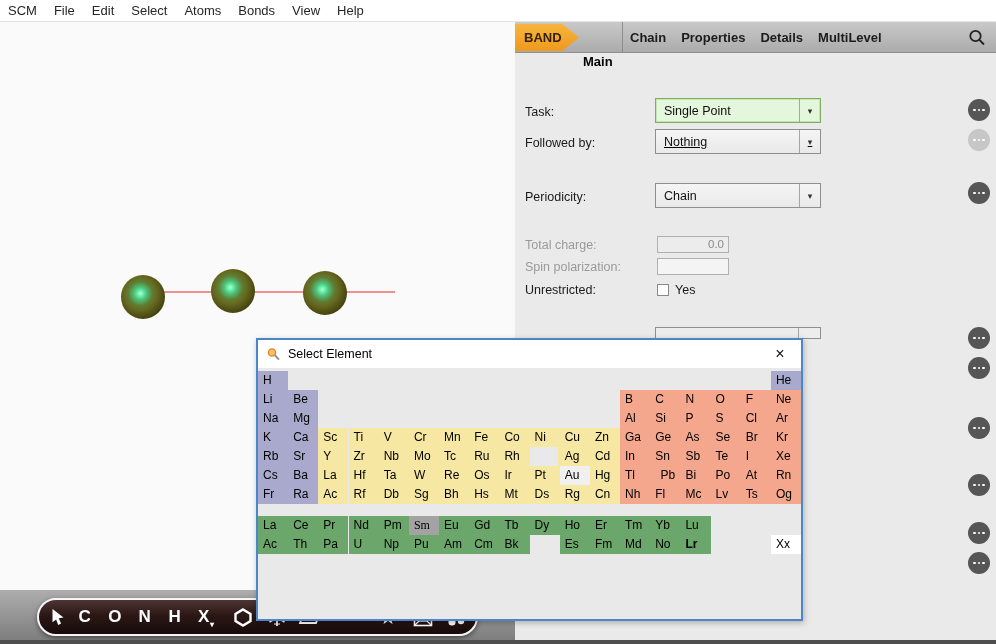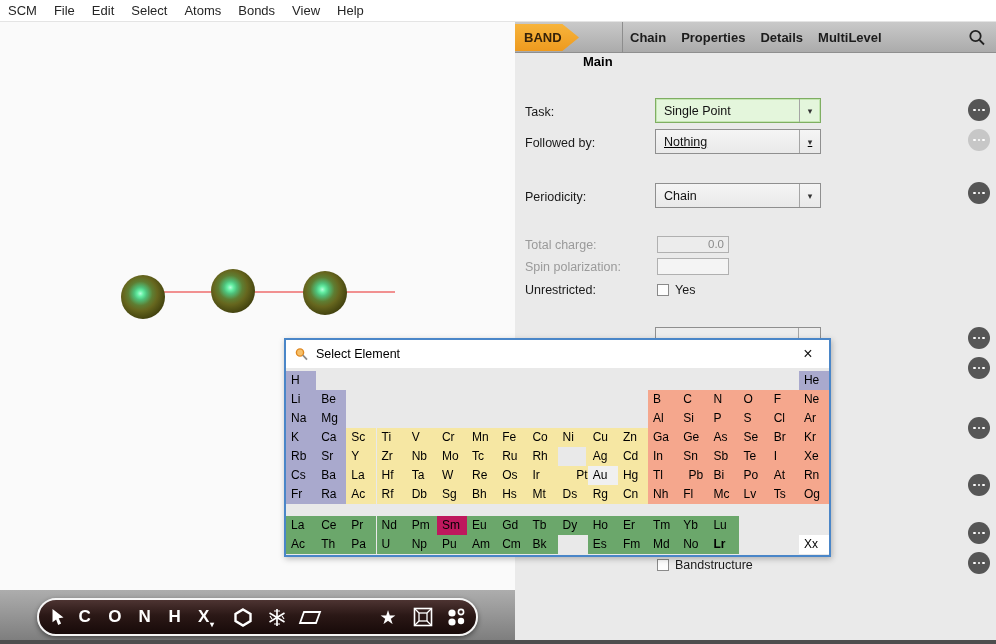--- a/index.html
+++ b/index.html
@@ -65,21 +65,21 @@
   .chk-label { position:absolute; font-size:12.5px; color:#1a1a1a; }
   .more-btn { position:absolute; left:453px; width:22px; height:22px; border-radius:50%;
     background:#565656; display:flex; align-items:center; justify-content:center; gap:2px; }
   .more-btn.disabled { background:#c7c7c7; }
   .more-btn i { width:2.6px; height:2.6px; border-radius:50%; background:#fff; }
   #hidden-dropdown { position:absolute; left:140px; top:305px; width:166px; height:12px;
     border:1px solid #8f8f8f; background:#ededed; }
   #hidden-dropdown i { position:absolute; right:21px; top:0; width:1px; height:100%; background:#a5a5a5; }
 
   
-  #dialog { position:absolute; left:284px; top:338px; width:547px; height:219px;
+  #dialog { position:absolute; left:256px; top:338px; width:547px; height:283px;
     border:2px solid #4a86c8; background:#e9e9e9; z-index:10; box-shadow:1px 2px 6px rgba(0,0,0,.25); }
   #dialog-titlebar { position:absolute; left:0; top:0; width:543px; height:28px; background:#ffffff;
     display:flex; align-items:center; }
   #dialog-title { font-size:12.5px; color:#000; margin-left:7px; }
   #dialog-close { position:absolute; right:9px; top:2px; width:24px; height:24px;
     display:flex; align-items:center; justify-content:center; font-size:16px; color:#111; }
   #pt-grid { position:absolute; left:0; top:28px; width:543px; height:187px; background:#e9e9e9; }
   .pt-cell { position:absolute; width:30.2px; height:19px; font-size:12px; color:#000;
     line-height:19px; padding-left:5px; cursor:default; }
 
@@ -342,21 +342,21 @@
         <div class="pt-cell" style="left: 512.9px; top: 79px; background: rgb(245, 167, 141);">Xe</div>
         <div class="pt-cell" style="left: 0px; top: 98px; background: rgb(169, 169, 205);">Cs</div>
         <div class="pt-cell" style="left: 30.2px; top: 98px; background: rgb(169, 169, 205);">Ba</div>
         <div class="pt-cell" style="left: 60.3px; top: 98px; background: rgb(246, 231, 163);">La</div>
         <div class="pt-cell" style="left: 90.5px; top: 98px; background: rgb(246, 231, 163);">Hf</div>
         <div class="pt-cell" style="left: 120.7px; top: 98px; background: rgb(246, 231, 163);">Ta</div>
         <div class="pt-cell" style="left: 150.9px; top: 98px; background: rgb(246, 231, 163);">W</div>
         <div class="pt-cell" style="left: 181px; top: 98px; background: rgb(246, 231, 163);">Re</div>
         <div class="pt-cell" style="left: 211.2px; top: 98px; background: rgb(246, 231, 163);">Os</div>
         <div class="pt-cell" style="left: 241.4px; top: 98px; background: rgb(246, 231, 163);">Ir</div>
-        <div class="pt-cell" style="left: 271.5px; top: 98px; background: rgb(246, 231, 163); text-align: right;">Pt</div>
+        <div class="pt-cell" style="left: 271.5px; top: 98px; background: rgb(246, 231, 163);">Pt</div>
         <div class="pt-cell" style="left: 301.7px; top: 98px; background: rgb(240, 240, 240);">Au</div>
         <div class="pt-cell" style="left: 331.9px; top: 98px; background: rgb(246, 231, 163);">Hg</div>
         <div class="pt-cell" style="left: 362px; top: 98px; background: rgb(245, 167, 141);">Tl</div>
         <div class="pt-cell" style="left: 392.2px; top: 98px; background: rgb(245, 167, 141); text-align: center;">Pb</div>
         <div class="pt-cell" style="left: 422.4px; top: 98px; background: rgb(245, 167, 141);">Bi</div>
         <div class="pt-cell" style="left: 452.6px; top: 98px; background: rgb(245, 167, 141);">Po</div>
         <div class="pt-cell" style="left: 482.7px; top: 98px; background: rgb(245, 167, 141);">At</div>
         <div class="pt-cell" style="left: 512.9px; top: 98px; background: rgb(245, 167, 141);">Rn</div>
         <div class="pt-cell" style="left: 0px; top: 117px; background: rgb(169, 169, 205);">Fr</div>
         <div class="pt-cell" style="left: 30.2px; top: 117px; background: rgb(169, 169, 205);">Ra</div>
@@ -374,21 +374,21 @@
         <div class="pt-cell" style="left: 392.2px; top: 117px; background: rgb(245, 167, 141);">Fl</div>
         <div class="pt-cell" style="left: 422.4px; top: 117px; background: rgb(245, 167, 141);">Mc</div>
         <div class="pt-cell" style="left: 452.6px; top: 117px; background: rgb(245, 167, 141);">Lv</div>
         <div class="pt-cell" style="left: 482.7px; top: 117px; background: rgb(245, 167, 141);">Ts</div>
         <div class="pt-cell" style="left: 512.9px; top: 117px; background: rgb(245, 167, 141);">Og</div>
         <div class="pt-cell" style="left: 0px; top: 148px; background: rgb(107, 167, 107);">La</div>
         <div class="pt-cell" style="left: 30.2px; top: 148px; background: rgb(107, 167, 107);">Ce</div>
         <div class="pt-cell" style="left: 60.3px; top: 148px; background: rgb(107, 167, 107);">Pr</div>
         <div class="pt-cell" style="left: 90.5px; top: 148px; background: rgb(107, 167, 107);">Nd</div>
         <div class="pt-cell" style="left: 120.7px; top: 148px; background: rgb(107, 167, 107);">Pm</div>
-        <div class="pt-cell" style="left: 150.9px; top: 148px; background: #be185d;">Sm</div>
+        <div class="pt-cell" style="left: 150.9px; top: 148px; background: #a3a3a3; font-family: Liberation Serif, serif;">Sm</div>
         <div class="pt-cell" style="left: 181px; top: 148px; background: rgb(107, 167, 107);">Eu</div>
         <div class="pt-cell" style="left: 211.2px; top: 148px; background: rgb(107, 167, 107);">Gd</div>
         <div class="pt-cell" style="left: 241.4px; top: 148px; background: rgb(107, 167, 107);">Tb</div>
         <div class="pt-cell" style="left: 271.5px; top: 148px; background: rgb(107, 167, 107);">Dy</div>
         <div class="pt-cell" style="left: 301.7px; top: 148px; background: rgb(107, 167, 107);">Ho</div>
         <div class="pt-cell" style="left: 331.9px; top: 148px; background: rgb(107, 167, 107);">Er</div>
         <div class="pt-cell" style="left: 362px; top: 148px; background: rgb(107, 167, 107);">Tm</div>
         <div class="pt-cell" style="left: 392.2px; top: 148px; background: rgb(107, 167, 107);">Yb</div>
         <div class="pt-cell" style="left: 422.4px; top: 148px; background: rgb(107, 167, 107);">Lu</div>
         <div class="pt-cell" style="left: 0px; top: 167px; background: rgb(107, 167, 107);">Ac</div>

